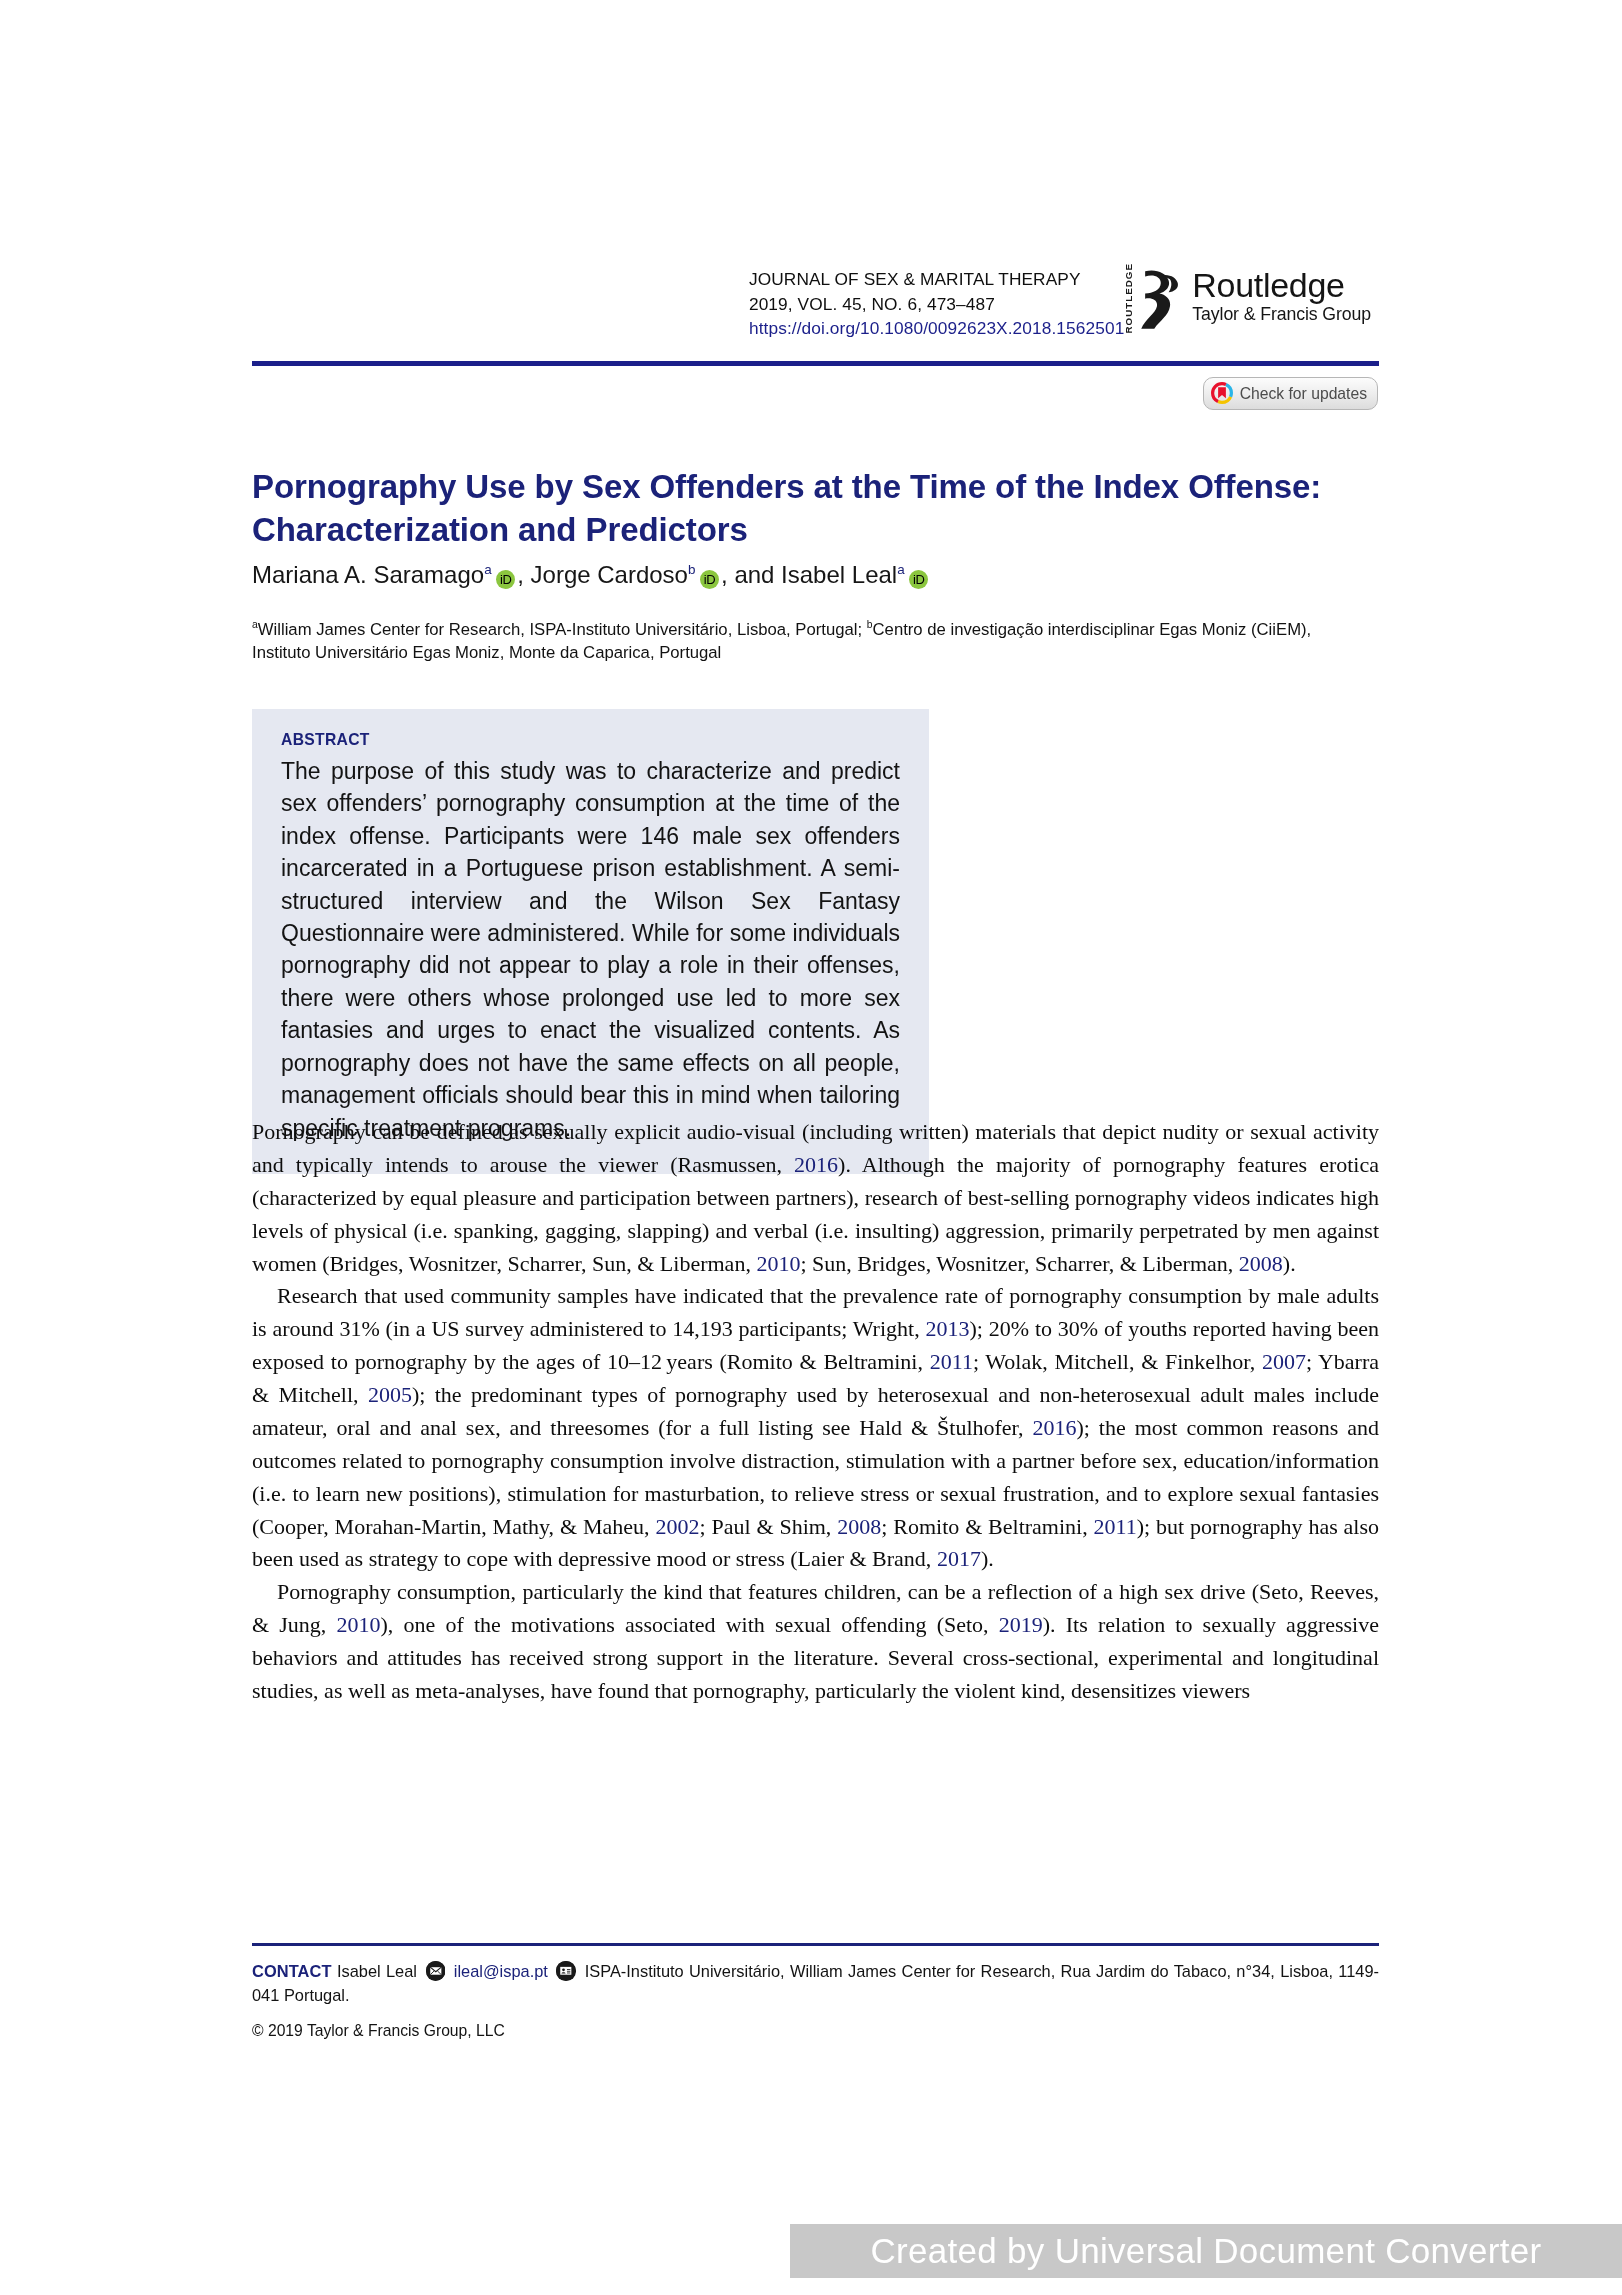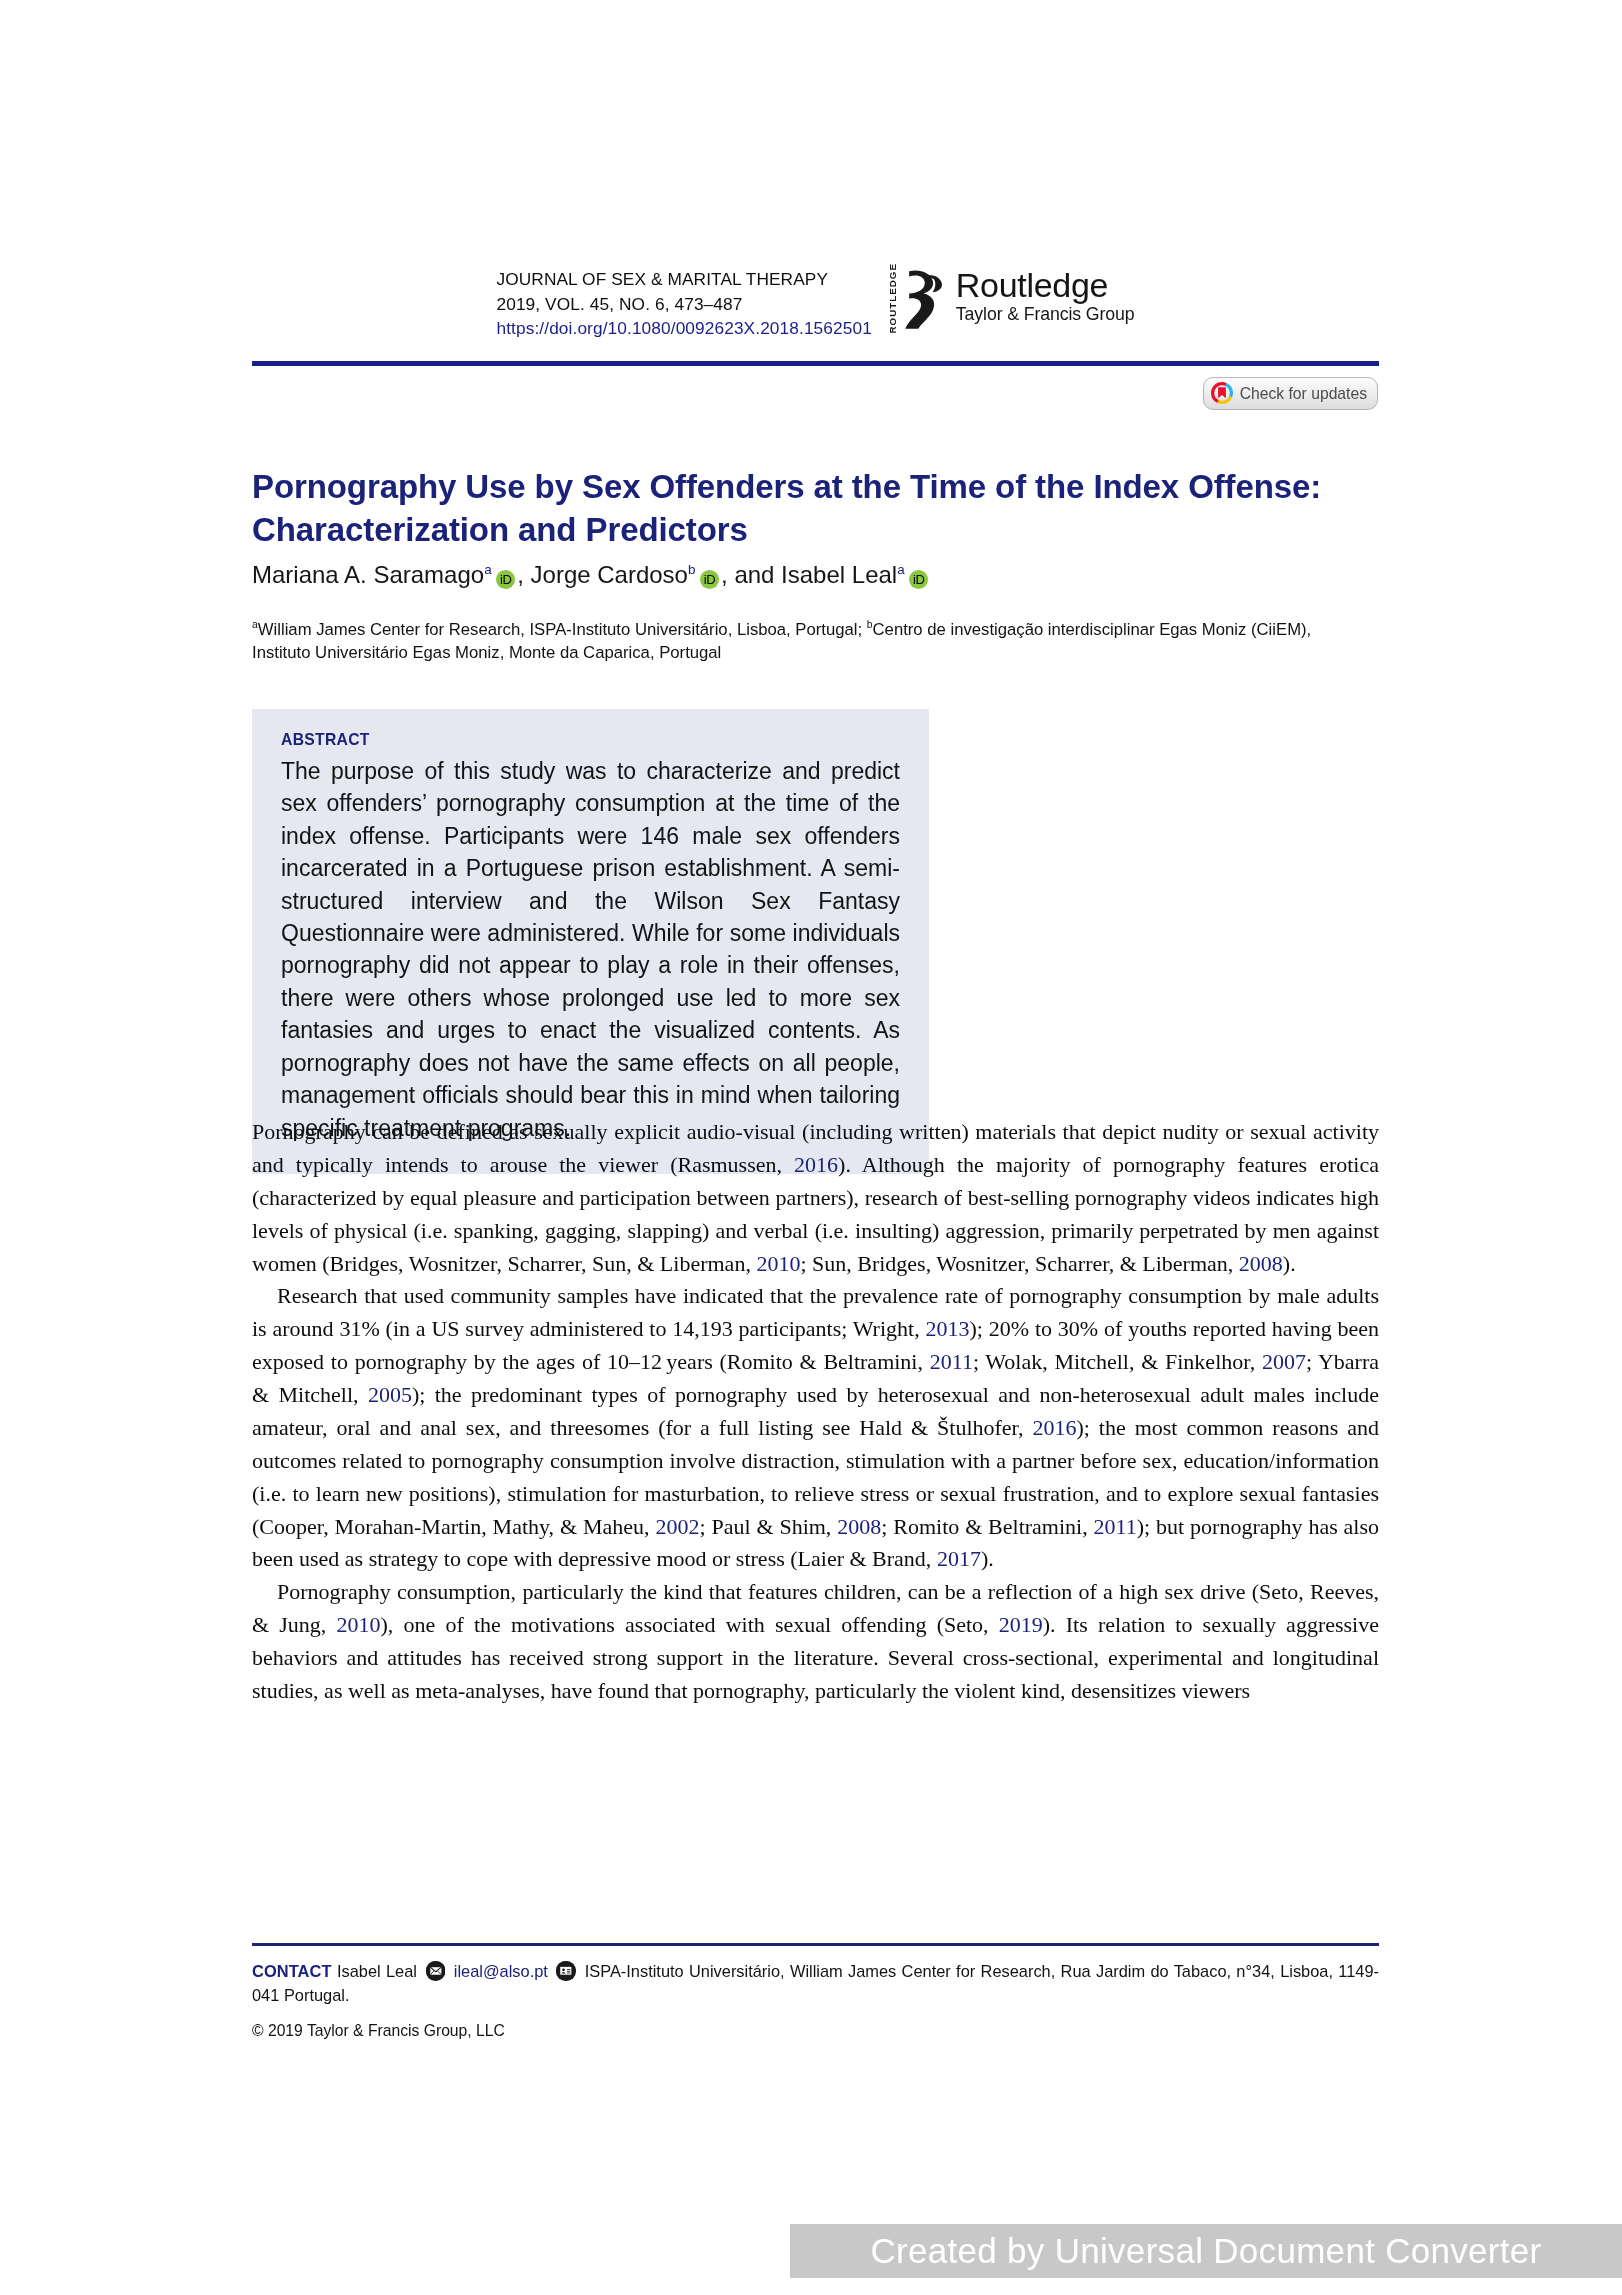--- a/index.html
+++ b/index.html
@@ -19,27 +19,26 @@
     position: absolute;
     left: 0; top: 0;
     width: 1623px;
     height: 2295px;
     background: #fff;
   }
 
   
   .masthead {
     position: absolute;
-    left: 252px;
+    left: 244px;
     top: 267px;
     width: 1127px;
     display: flex;
-    justify-content: center;
+    justify-content: flex-end;
     align-items: flex-start;
-    gap: 16px;
   }
   .journal-meta {
     font-family: "Liberation Sans", sans-serif;
     font-size: 17.3px;
     line-height: 1.42;
     color: #0f0f0f;
     letter-spacing: 0.1px;
   }
   .journal-meta .doi {
     color: #1b1f8a;
@@ -381,21 +380,21 @@
     <span class="contact-label">CONTACT</span>
     <span>Isabel Leal</span>
     <span class="ico-circle">
       <svg width="19.6" height="19.6" viewBox="0 0 30 30">
         <circle cx="15" cy="15" r="15" fill="#1a1a1a"></circle>
         <rect x="6.5" y="9.5" width="17" height="11.5" fill="#ffffff"></rect>
         <path d="M6.5 9.5 L15 16.5 L23.5 9.5" fill="none" stroke="#1a1a1a" stroke-width="1.6"></path>
         <path d="M6.5 21 L12.5 15.2 M23.5 21 L17.5 15.2" fill="none" stroke="#1a1a1a" stroke-width="1.4"></path>
       </svg>
     </span>
-    <span class="contact-email">ileal@also.pt</span>
+    <span class="contact-email">ileal@ispa.pt</span>
     <span class="ico-circle">
       <svg width="19.6" height="19.6" viewBox="0 0 30 30">
         <circle cx="15" cy="15" r="15" fill="#1a1a1a"></circle>
         <rect x="6.5" y="9" width="17" height="12" fill="#ffffff"></rect>
         <circle cx="11.5" cy="13.5" r="2.1" fill="#1a1a1a"></circle>
         <path d="M8.3 19.2 C8.8 16.6 14.2 16.6 14.7 19.2 Z" fill="#1a1a1a"></path>
         <rect x="16.8" y="12.3" width="5.2" height="1.3" fill="#1a1a1a"></rect>
         <rect x="16.8" y="15" width="5.2" height="1.3" fill="#1a1a1a"></rect>
         <rect x="16.8" y="17.7" width="5.2" height="1.3" fill="#1a1a1a"></rect>
       </svg>

